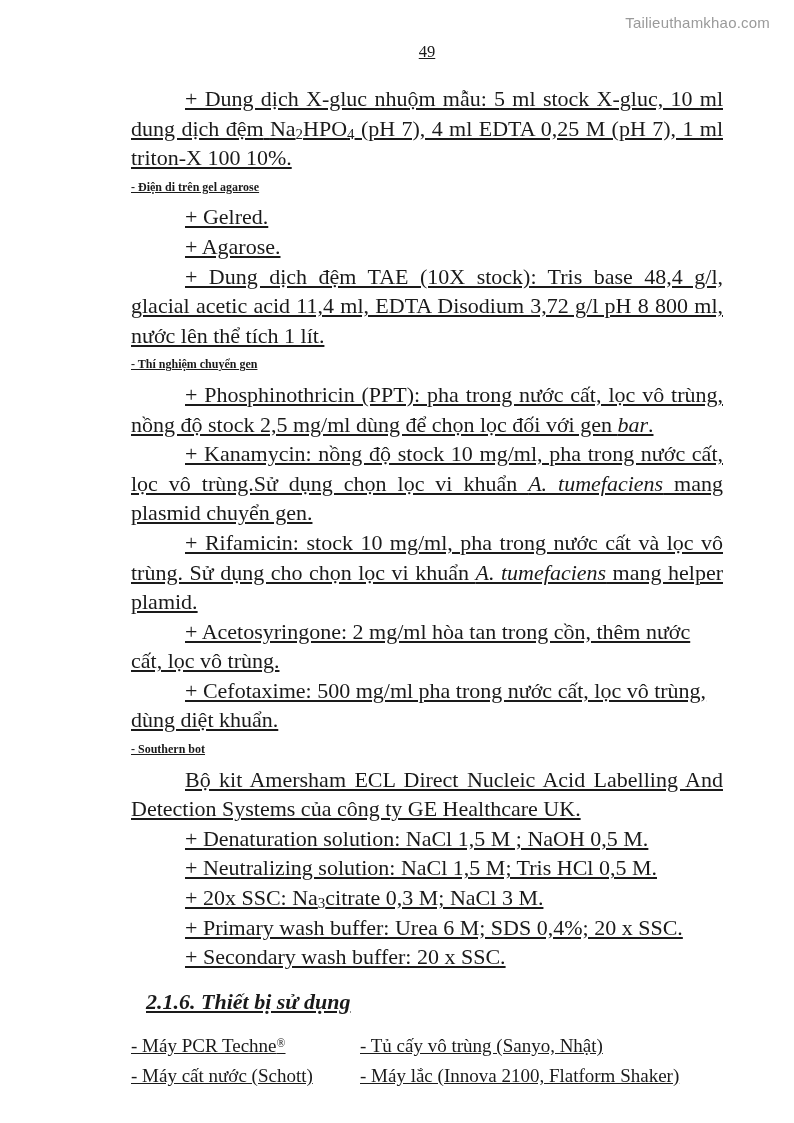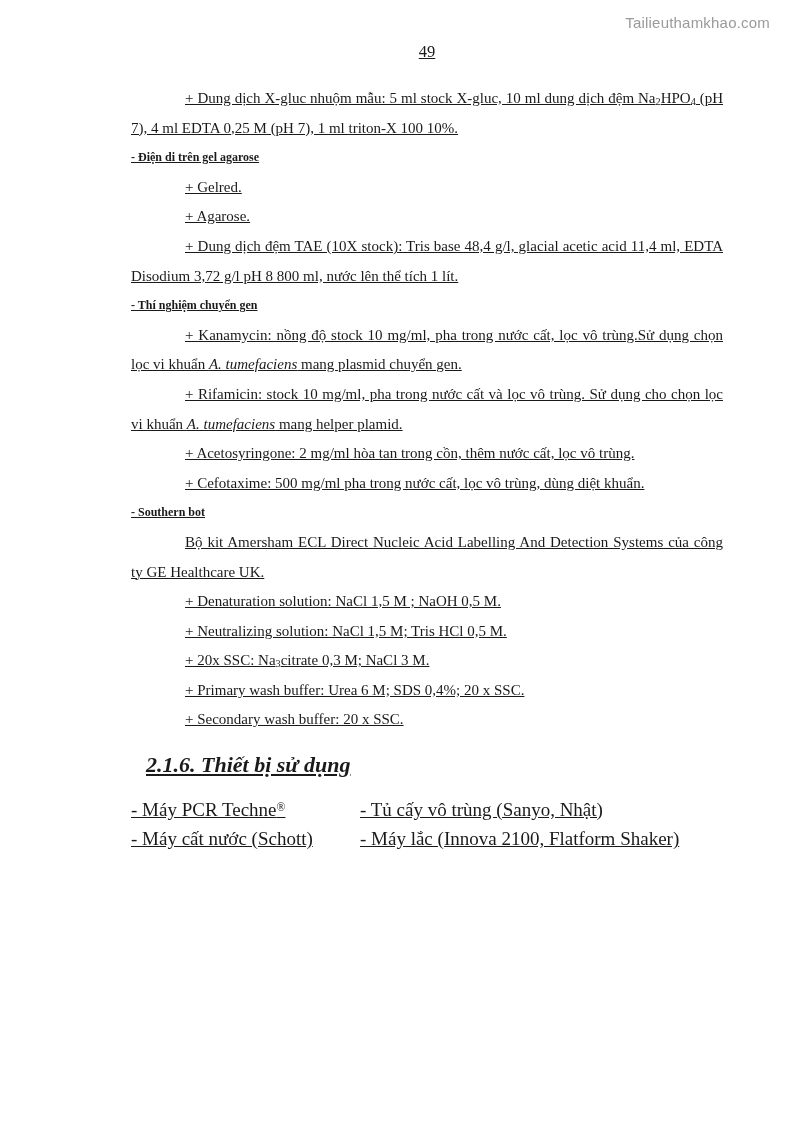--- a/index.html
+++ b/index.html
@@ -37,21 +37,21 @@
     text-decoration: underline;
   }
   .page-number {
     text-align: center;
     font-size: 16.5px;
     line-height: 20px;
     margin: 0 0 22px 0;
   }
   p.para {
     margin: 0 0 0 0;
-    font-size: 15px;
+    font-size: 22px;
     line-height: 29.6px;
     text-align: justify;
     text-justify: inter-word;
     text-indent: 54px;
   }
   p.para.nojust {
     text-align: left;
   }
   p.heading {
     margin: 0;
@@ -112,20 +112,21 @@
     <p class="heading">- Điện di trên gel agarose</p>
 
     <p class="para nojust">+ Gelred.</p>
 
     <p class="para nojust">+ Agarose.</p>
 
     <p class="para">+ Dung dịch đệm TAE (10X stock): Tris base 48,4 g/l, glacial acetic acid 11,4 ml, EDTA Disodium 3,72 g/l pH 8 800 ml, nước lên thể tích 1 lít.</p>
 
     <p class="heading">- Thí nghiệm chuyển gen</p>
 
+    <p class="para"><span>+ Phosphinothricin (PPT): pha trong nước cất, lọc vô trùng, nồng độ stock 2,5 mg/ml dùng để chọn lọc đối với gen </span><span class="it">bar</span><span>.</span></p>
 
     <p class="para"><span>+ Kanamycin: nồng độ stock 10 mg/ml, pha trong nước cất, lọc vô trùng.Sử dụng chọn lọc vi khuẩn </span><span class="it">A. tumefaciens</span><span> mang  plasmid chuyển gen.</span></p>
 
     <p class="para"><span>+ Rifamicin: stock 10 mg/ml, pha trong nước cất và lọc vô trùng. Sử dụng cho chọn lọc vi khuẩn </span><span class="it">A. tumefaciens</span><span> mang helper plamid.</span></p>
 
     <p class="para nojust">+ Acetosyringone: 2 mg/ml hòa tan trong cồn, thêm nước cất, lọc vô trùng.</p>
 
     <p class="para nojust">+ Cefotaxime: 500 mg/ml pha trong nước cất, lọc vô trùng, dùng diệt khuẩn.</p>
 
     <p class="heading">- Southern bot</p>

